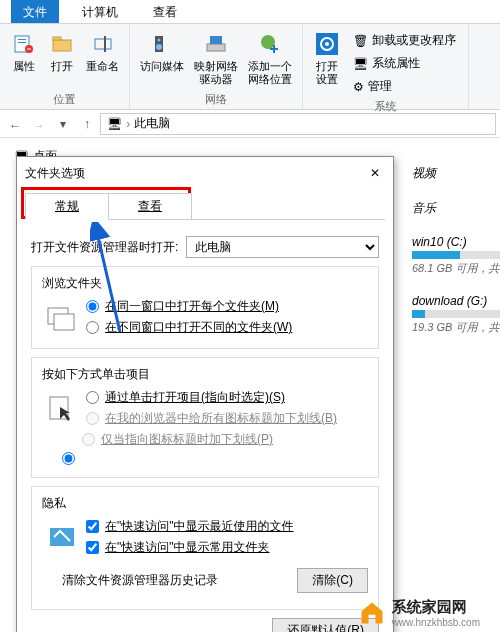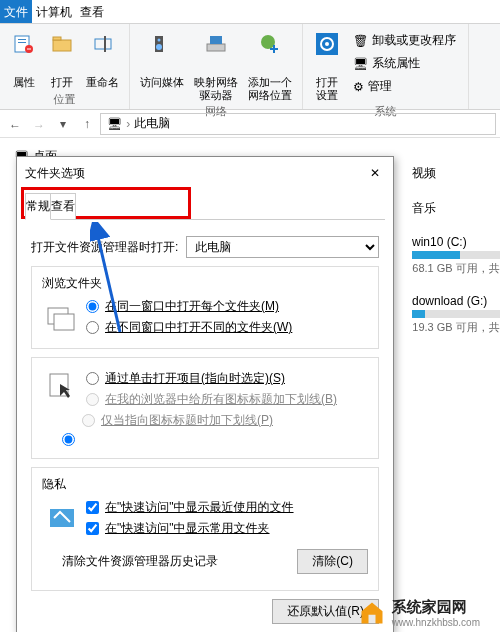--- a/index.html
+++ b/index.html
@@ -1,53 +1,53 @@
 <!DOCTYPE html>
 <html><head>
 <meta charset="utf-8">
 <style>
 *{box-sizing:border-box;margin:0;padding:0;font-family:"Microsoft YaHei","Segoe UI",sans-serif;font-size:12px;}
 body{width:500px;height:632px;background:#fff;overflow:hidden;position:relative;}
 .ribbon-tabs{display:flex;height:24px;border-bottom:1px solid #d4d4d4;background:#fff;}
-.ribbon-tab{padding:4px 4px;cursor:pointer;}
+.ribbon-tab{padding:4px 12px;cursor:pointer;margin-left:11px;}
 .ribbon-tab.active{background:#1979ca;color:#fff;}
 .ribbon{display:flex;background:#f5f6f7;border-bottom:1px solid #d4d4d4;height:86px;}
 .ribbon-group{display:flex;flex-direction:column;align-items:center;border-right:1px solid #e0e0e0;padding:4px 6px 2px;}
 .ribbon-group-items{display:flex;gap:2px;flex:1;}
 .ribbon-btn{display:flex;flex-direction:column;align-items:center;justify-content:flex-start;padding:2px 4px;cursor:pointer;min-width:36px;}
 .ribbon-btn .ic{width:28px;height:28px;display:flex;align-items:center;justify-content:center;}
-.ribbon-btn .lbl{font-size:11px;text-align:center;margin-top:18px;line-height:1.2;}
+.ribbon-btn .lbl{font-size:11px;text-align:center;margin-top:2px;line-height:1.2;}
 .ribbon-group-label{font-size:11px;color:#666;margin-top:auto;}
 .ribbon-small{display:flex;flex-direction:column;gap:2px;padding:2px;}
 .ribbon-small-item{display:flex;align-items:center;gap:4px;font-size:11px;cursor:pointer;padding:2px 4px;}
 .nav{display:flex;align-items:center;height:28px;border-bottom:1px solid #e0e0e0;padding:0 4px;gap:2px;}
 .nav-arrow{width:22px;height:22px;display:flex;align-items:center;justify-content:center;color:#555;cursor:pointer;}
 .nav-path{display:flex;align-items:center;gap:4px;padding:2px 6px;border:1px solid #ccc;flex:1;height:22px;}
 .tree-frag{position:absolute;left:14px;top:148px;display:flex;align-items:center;gap:4px;}
 .dialog{position:absolute;left:16px;top:156px;width:378px;background:#fff;border:1px solid #888;box-shadow:2px 2px 8px rgba(0,0,0,0.3);}
 .dialog-title{display:flex;align-items:center;justify-content:space-between;padding:6px 8px;font-size:12px;}
 .dialog-close{width:20px;height:20px;display:flex;align-items:center;justify-content:center;cursor:pointer;}
 .dialog-tabs{display:flex;border-bottom:1px solid #ccc;margin:4px 8px 0;position:relative;}
-.dialog-tab{padding:4px 0;border:1px solid #ccc;border-bottom:none;background:#fff;cursor:pointer;margin-right:-1px;position:relative;z-index:2;}
+.dialog-tab{padding:4px 29px;border:1px solid #ccc;border-bottom:none;background:#fff;cursor:pointer;margin-right:-1px;position:relative;z-index:2;text-decoration:underline;}
 .dialog-tab.active{border-bottom:1px solid #fff;margin-bottom:-1px;}
 .red-box{position:absolute;left:-4px;top:-6px;width:170px;height:32px;border:3px solid #e60000;z-index:1;pointer-events:none;}
 .dialog-body{padding:8px 14px;}
 .arrow-svg{position:absolute;left:90px;top:222px;z-index:5;pointer-events:none;}
 .form-row{display:flex;align-items:center;gap:8px;margin:8px 0;}
 .form-row select{flex:1;height:22px;border:1px solid #aaa;background:#fff;padding:0 4px;}
 .group{border:1px solid #ddd;padding:8px 10px;margin:8px 0;}
 .group-title{font-size:12px;margin-bottom:6px;}
 .radio-row,.check-row{display:flex;align-items:center;gap:6px;margin:4px 0 4px 20px;font-size:12px;text-decoration:underline;}
 .radio-row.sub{margin-left:40px;color:#888;}
 .group .icon-block{float:left;width:40px;height:40px;margin-right:4px;display:flex;align-items:center;justify-content:center;}
 .btn{border:1px solid #aaa;background:#e9e9e9;padding:3px 14px;cursor:pointer;margin-left:32px;}
 .btn-row{display:flex;justify-content:flex-end;gap:8px;margin-top:6px;}
 .right-frag{position:absolute;right:0;top:165px;width:88px;}
-.rf-item{margin-bottom:18px;}
-.rf-sub{color:#666;font-size:11px;text-align:center;}
+.rf-item{margin-bottom:18px;font-style:italic;}
+.rf-sub{color:#666;font-size:11px;}
 .rf-bar{height:8px;background:#e0e0e0;position:relative;margin:2px 0;}
 .rf-bar .fill{position:absolute;left:0;top:0;bottom:0;background:#26a0da;}
 .watermark{position:absolute;right:20px;bottom:4px;display:flex;align-items:center;gap:6px;}
 .watermark .logo{width:28px;height:28px;}
 .watermark .t1{font-size:15px;font-weight:bold;color:#222;}
 .watermark .t2{font-size:10px;color:#888;}
 input[type=radio],input[type=checkbox]{margin:0;}
 </style>
 </head>
 <body>
@@ -227,20 +227,21 @@
           <span>在同一窗口中打开每个文件夹(M)</span>
         </div>
       <div class="radio-row">
           <input type="radio" style="">
           <span>在不同窗口中打开不同的文件夹(W)</span>
         </div>
       <div style="clear:both"></div>
     </div>
 
     <div class="group">
+      <div class="group-title">按如下方式单击项目</div>
       <div class="icon-block">
           <svg width="32" height="32">
             <rect x="4" y="4" width="18" height="22" fill="#fff" stroke="#888"></rect>
             <path d="M14 14 L14 26 L18 22 L22 28 L24 26 L20 20 L24 20 Z" fill="#333"></path>
           </svg>
         </div>
       <div class="radio-row">
           <input type="radio" style="">
           <span>通过单击打开项目(指向时选定)(S)</span>
         </div>

